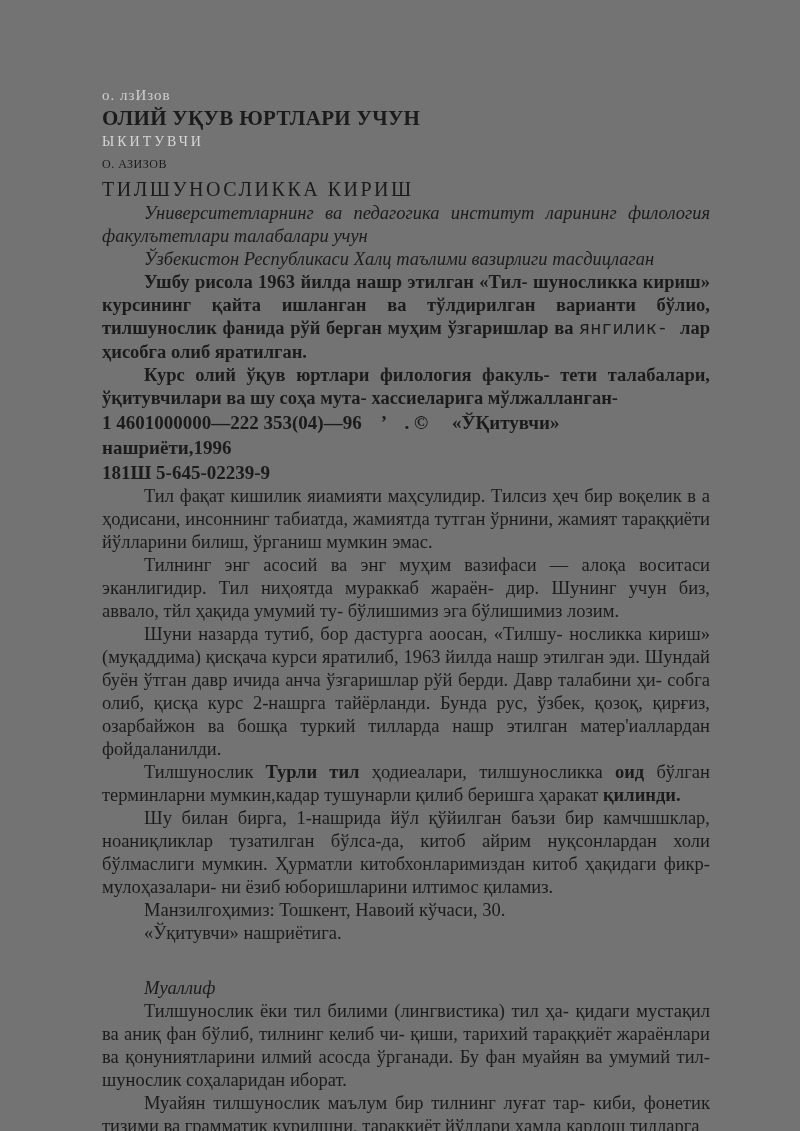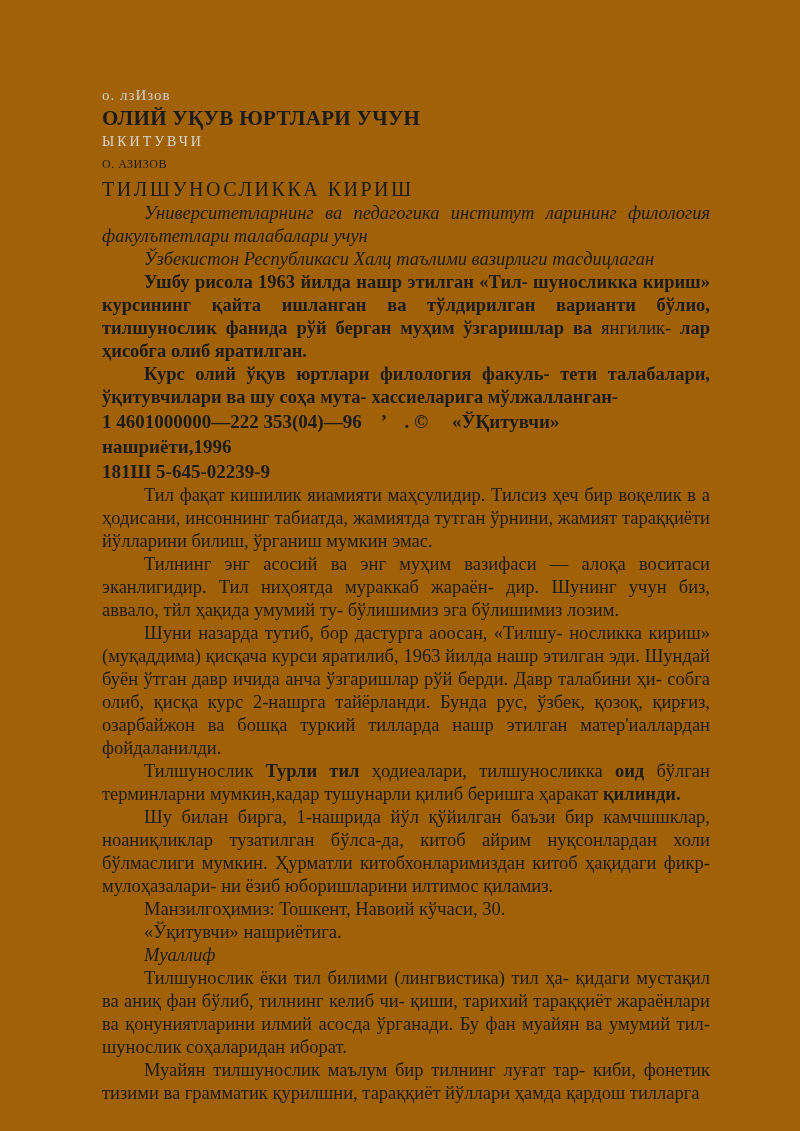--- a/index.html
+++ b/index.html
@@ -1,20 +1,20 @@
 <!DOCTYPE html>
 <html><head>
 <meta charset="utf-8">
 <style>
   html, body { margin: 0; padding: 0; background: #ffffff; }
   .page {
     position: relative;
     width: 800px;
     height: 1131px;
-    background: #a16207;
+    background: #737373;
     overflow: hidden;
     font-family: "Liberation Serif", serif;
     color: #1b1b1b;
   }
   .content {
     position: absolute;
     left: 102px;
     top: 86px;
     width: 608px;
   }
@@ -36,23 +36,23 @@
   }
 
   .para {
     font-size: 18.5px;
     line-height: 23px;
     text-align: justify;
     text-indent: 42px;
   }
   .para.italic { font-style: italic; }
   .para.bold   { font-weight: 700; }
-  .para .regular { font-weight: 400; }
+  .para .regular { font-weight: 400; font-family: Liberation Mono, monospace; }
   .para .b       { font-weight: 700; }
-  .para.italic-only { font-style: italic; text-align: left; }
+  .para.italic-only { font-style: italic; text-align: left; margin-top: 32px; }
 
   .pub {
     font-weight: 700;
     font-size: 19px;
     line-height: 25px;
     text-indent: 0;
     text-align: left;
   }
   .pub-1 { margin-left: 68px; white-space: pre-wrap; }
   .pub-2 { margin-left: 46px; }

